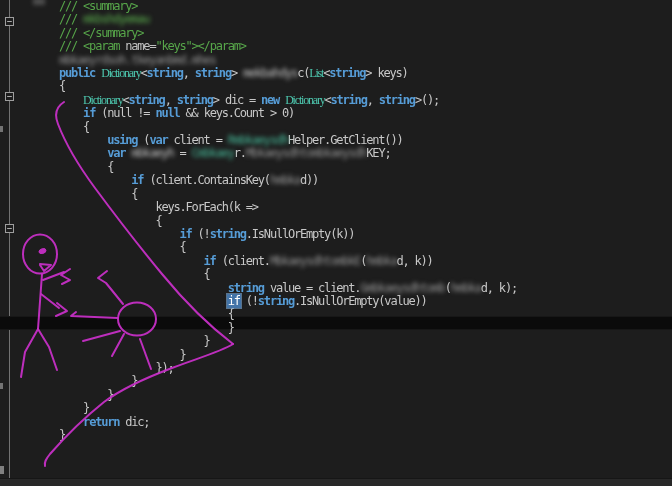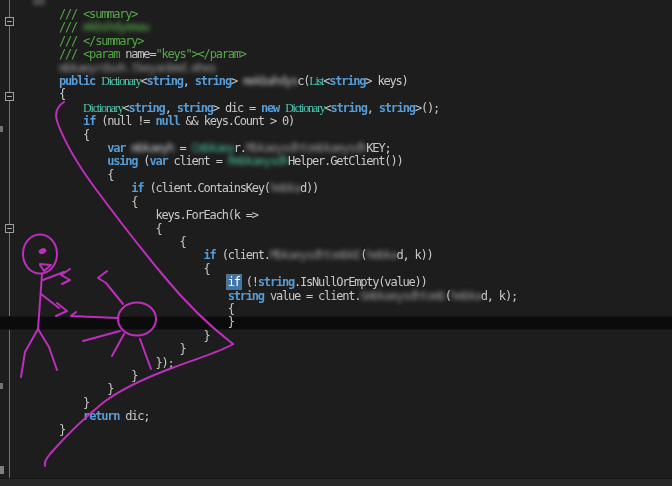--- a/index.html
+++ b/index.html
@@ -19,21 +19,21 @@
   #bottom-strip{position:absolute;left:0;top:478px;width:672px;height:8px;background:#282828;border-top:1px solid #161616;z-index:1;}
   #corner-block{position:absolute;left:0;top:466px;width:4px;height:8px;background:#9a9a9a;opacity:.8;z-index:5;}
   #top-blob{position:absolute;left:33px;top:-2px;width:12px;height:7px;background:#5a5a5a;filter:blur(2px);opacity:.8;}
   
   #current-line{
     position:absolute;left:0;top:316px;width:672px;height:14px;
     background:#0b0b0b;border-top:1px solid rgba(255,255,255,.05);
     border-bottom:1px solid rgba(255,255,255,.05);box-sizing:border-box;z-index:1;
   }
   
-  #code{position:absolute;left:59px;top:8px;z-index:2;}
+  #code{position:absolute;left:59px;top:0;z-index:2;}
   .code-line{
     height:13.42px;line-height:13.42px;white-space:pre;
     font-size:12px;letter-spacing:-1.2px;cursor:text;
   }
   .tk-p{color:var(--c-plain,#c8c8c8);}
   .tk-k{color:var(--c-keyword,#569cd6);font-weight:bold;}
   .tk-t{color:var(--c-type,#4ec9b0);font-family:Liberation Serif, serif;}
   .tk-c{color:var(--c-comment,#57a64a);}
   .tk-x{color:var(--c-xmlattr,#c2c2c2);}
   .tk-w{color:#bcbcbc;filter:blur(2px);}
@@ -60,32 +60,33 @@
       <div class="code-line"><span class="tk-c">/// &lt;summary&gt;</span></div>
       <div class="code-line"><span class="tk-c">/// </span><span class="tk-n">mkbshdyemau</span></div>
       <div class="code-line"><span class="tk-c">/// &lt;/summary&gt;</span></div>
       <div class="code-line"><span class="tk-c">/// &lt;param </span><span class="tk-x">name=</span><span class="tk-c">"keys"</span><span class="tk-c">&gt;&lt;/param&gt;</span></div>
       <div class="code-line"><span class="tk-g">mbkaeyrdsoh.tkeyanbmd.mhes</span></div>
       <div class="code-line"><span class="tk-k">public </span><span class="tk-t">Dictionary</span><span class="tk-p">&lt;</span><span class="tk-k">string</span><span class="tk-p">, </span><span class="tk-k">string</span><span class="tk-p">&gt; </span><span class="tk-w">mekbahdys</span><span class="tk-p">c(</span><span class="tk-t">List</span><span class="tk-p">&lt;</span><span class="tk-k">string</span><span class="tk-p">&gt; keys)</span></div>
       <div class="code-line"><span class="tk-p">{</span></div>
       <div class="code-line"><span class="tk-p">    </span><span class="tk-t">Dictionary</span><span class="tk-p">&lt;</span><span class="tk-k">string</span><span class="tk-p">, </span><span class="tk-k">string</span><span class="tk-p">&gt; dic = </span><span class="tk-k">new</span><span class="tk-p"> </span><span class="tk-t">Dictionary</span><span class="tk-p">&lt;</span><span class="tk-k">string</span><span class="tk-p">, </span><span class="tk-k">string</span><span class="tk-p">&gt;();</span></div>
       <div class="code-line"><span class="tk-p">    </span><span class="tk-k">if</span><span class="tk-p"> (null != </span><span class="tk-k">null</span><span class="tk-p"> &amp;&amp; keys.Count &gt; 0)</span></div>
       <div class="code-line"><span class="tk-p">    {</span></div>
+      <div class="code-line"><span class="tk-p">        </span><span class="tk-k">using</span><span class="tk-p"> (</span><span class="tk-k">var</span><span class="tk-p"> client = </span><span class="tk-e">Rmbkaeysdh</span><span class="tk-p">Helper.GetClient())</span></div>
       <div class="code-line"><span class="tk-p">        </span><span class="tk-k">var</span><span class="tk-p"> </span><span class="tk-w">mbkaeyh</span><span class="tk-p"> = </span><span class="tk-e">Cmbkaey</span><span class="tk-p">r.</span><span class="tk-g">Mbkaeysdhtombkaeysdh</span><span class="tk-p">KEY;</span></div>
-      <div class="code-line"><span class="tk-p">        </span><span class="tk-k">using</span><span class="tk-p"> (</span><span class="tk-k">var</span><span class="tk-p"> client = </span><span class="tk-e">Rmbkaeysdh</span><span class="tk-p">Helper.GetClient())</span></div>
       <div class="code-line"><span class="tk-p">        {</span></div>
       <div class="code-line"><span class="tk-p">            </span><span class="tk-k">if</span><span class="tk-p"> (client.ContainsKey(</span><span class="tk-g">hmbka</span><span class="tk-p">d))</span></div>
       <div class="code-line"><span class="tk-p">            {</span></div>
       <div class="code-line"><span class="tk-p">                keys.ForEach(k =&gt;</span></div>
       <div class="code-line"><span class="tk-p">                {</span></div>
+      <div class="code-line"><span class="tk-p">                    </span><span class="tk-k">if</span><span class="tk-p"> (!</span><span class="tk-k">string</span><span class="tk-p">.IsNullOrEmpty(k))</span></div>
       <div class="code-line"><span class="tk-p">                    {</span></div>
       <div class="code-line"><span class="tk-p">                        </span><span class="tk-k">if</span><span class="tk-p"> (client.</span><span class="tk-g">MbkaeysdhtombkE</span><span class="tk-p">(</span><span class="tk-g">hmbka</span><span class="tk-p">d, k))</span></div>
       <div class="code-line"><span class="tk-p">                        {</span></div>
+      <div class="code-line"><span class="tk-p">                            </span><span class="tk-k">string</span><span class="tk-p"> value = client.</span><span class="tk-g">Gmbkaeysdhtomb</span><span class="tk-p">(</span><span class="tk-g">hmbka</span><span class="tk-p">d, k);</span></div>
       <div class="code-line"><span class="tk-p">                            </span><span class="tk-s">if</span><span class="tk-p"> (!</span><span class="tk-k">string</span><span class="tk-p">.IsNullOrEmpty(value))</span></div>
-      <div class="code-line"><span class="tk-p">                            </span><span class="tk-k">string</span><span class="tk-p"> value = client.</span><span class="tk-g">Gmbkaeysdhtomb</span><span class="tk-p">(</span><span class="tk-g">hmbka</span><span class="tk-p">d, k);</span></div>
       <div class="code-line"><span class="tk-p">                            {</span></div>
       <div class="code-line"><span class="tk-p">                            }</span></div>
       <div class="code-line"><span class="tk-p">                        }</span></div>
       <div class="code-line"><span class="tk-p">                    }</span></div>
       <div class="code-line"><span class="tk-p">                });</span></div>
       <div class="code-line"><span class="tk-p">            }</span></div>
       <div class="code-line"><span class="tk-p">        }</span></div>
       <div class="code-line"><span class="tk-p">    }</span></div>
       <div class="code-line"><span class="tk-p">    </span><span class="tk-k">return</span><span class="tk-p"> dic;</span></div>
       <div class="code-line"><span class="tk-p">}</span></div>

